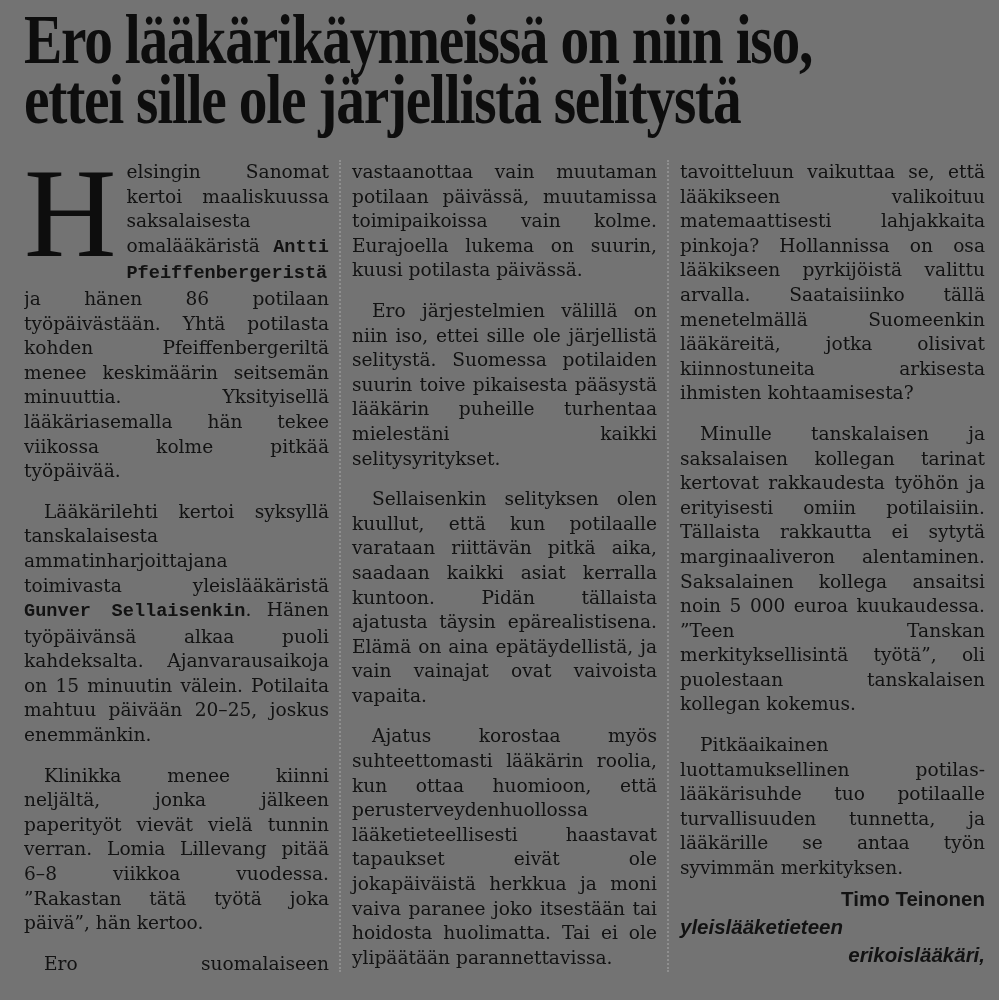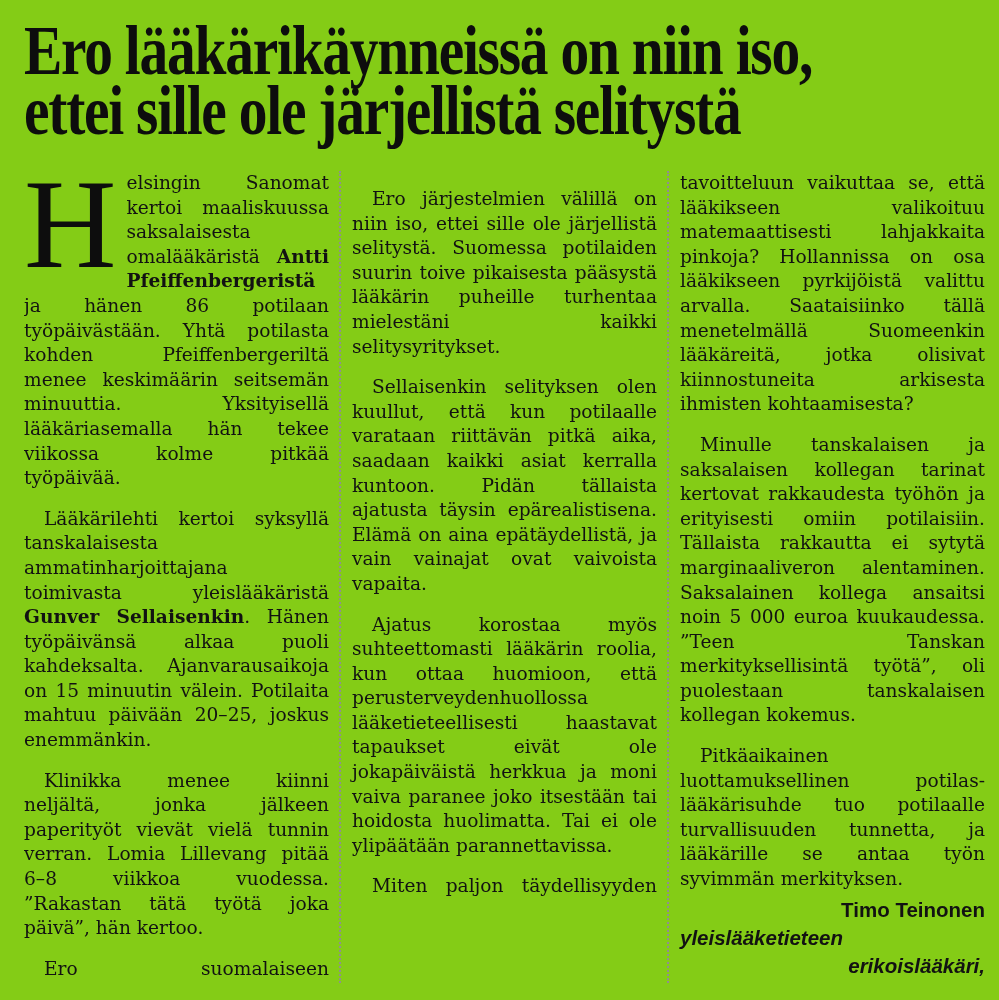--- a/index.html
+++ b/index.html
@@ -5,22 +5,22 @@
   html, body {
     margin: 0;
     padding: 0;
     background: #ffffff;
   }
   .page {
     position: relative;
     box-sizing: border-box;
     width: 999px;
     height: 1000px;
-    padding: 17px 14px 8px 24px;
-    background: #84cc16;
+    padding: 6px 14px 8px 24px;
+    background: #737373;
     color: #121212;
     overflow: hidden;
   }
   .headline {
     margin: 4px 0 30px 0;
     font-family: "Liberation Serif", serif;
     font-weight: 700;
     font-size: 70px;
     line-height: 60px;
     letter-spacing: -1.5px;
@@ -51,21 +51,21 @@
     -webkit-hyphens: auto;
   }
   .column + .column {
     border-left: 2px dotted #8f8f8f;
     margin-left: 10px;
     padding-left: 11px;
   }
   .para { margin: 0; }
   .para.indent { text-indent: 20px; margin-top: 16px; }
   .para.cont { text-align-last: justify; }
-  .bold-name { font-weight: 700; }
+  .bold-name { font-weight: 700; font-family: Liberation Mono, monospace; }
   .dropcap {
     float: left;
     font-family: "Liberation Serif", serif;
     font-weight: 400;
     font-size: 128px;
     line-height: 96px;
     padding: 5px 10px 0 0;
     color: #0d0d0d;
   }
   .signature {
@@ -90,20 +90,21 @@
   </h1>
 
   <div class="columns">
     <div class="column">
         <p class="para"><span class="dropcap">H</span><span>elsingin Sanomat kertoi maaliskuussa saksalaisesta omalääkäristä </span><span class="bold-name">Antti Pfeiffenbergeristä</span><span> ja hänen 86 potilaan työpäivästään. Yhtä potilasta kohden Pfeiffenbergeriltä menee keskimäärin seitsemän minuuttia. Yksityisellä lääkäriasemalla hän tekee viikossa kolme pitkää työpäivää.</span></p>
         <p class="para indent"><span>Lääkärilehti kertoi syksyllä tanskalaisesta ammatinharjoittajana toimivasta yleislääkäristä </span><span class="bold-name">Gunver Sellaisenkin</span><span>. Hänen työpäivänsä alkaa puoli kahdeksalta. Ajanvarausaikoja on 15 minuutin välein. Potilaita mahtuu päivään 20–25, joskus enemmänkin.</span></p>
         <p class="para indent"><span>Klinikka menee kiinni neljältä, jonka jälkeen paperityöt vievät vielä tunnin verran. Lomia Lillevang pitää 6–8 viikkoa vuodessa. ”Rakastan tätä työtä joka päivä”, hän kertoo.</span></p>
         <p class="para indent cont"><span>Ero suomalaiseen perusterveydenhuoltoon tuntuu huimalta. Helsingin Sanomat uutisoi (3.5.), että Satakunnan terveysasemilla lääkäri</span></p>
       </div>
     <div class="column">
+        <p class="para"><span>vastaanottaa vain muutaman potilaan päivässä, muutamissa toimipaikoissa vain kolme. Eurajoella lukema on suurin, kuusi potilasta päivässä.</span></p>
         <p class="para indent"><span>Ero järjestelmien välillä on niin iso, ettei sille ole järjellistä selitystä. Suomessa potilaiden suurin toive pikaisesta pääsystä lääkärin puheille turhentaa mielestäni kaikki selitysyritykset.</span></p>
         <p class="para indent"><span>Sellaisenkin selityksen olen kuullut, että kun potilaalle varataan riittävän pitkä aika, saadaan kaikki asiat kerralla kuntoon. Pidän tällaista ajatusta täysin epärealistisena. Elämä on aina epätäydellistä, ja vain vainajat ovat vaivoista vapaita.</span></p>
         <p class="para indent"><span>Ajatus korostaa myös suhteettomasti lääkärin roolia, kun ottaa huomioon, että perusterveydenhuollossa lääketieteellisesti haastavat tapaukset eivät ole jokapäiväistä herkkua ja moni vaiva paranee joko itsestään tai hoidosta huolimatta. Tai ei ole ylipäätään parannettavissa.</span></p>
         <p class="para indent cont"><span>Miten paljon täydellisyyden</span></p>
       </div>
     <div class="column">
       <p class="para"><span>tavoitteluun vaikuttaa se, että lääkikseen valikoituu matemaattisesti lahjakkaita pinkoja? Hollannissa on osa lääkikseen pyrkijöistä valittu arvalla. Saataisiinko tällä menetelmällä Suomeenkin lääkäreitä, jotka olisivat kiinnostuneita arkisesta ihmisten kohtaamisesta?</span></p>
         <p class="para indent"><span>Minulle tanskalaisen ja saksalaisen kollegan tarinat kertovat rakkaudesta työhön ja erityisesti omiin potilaisiin. Tällaista rakkautta ei sytytä marginaaliveron alentaminen. Saksalainen kollega ansaitsi noin 5&nbsp;000 euroa kuukaudessa. ”Teen Tanskan merkityksellisintä työtä”, oli puolestaan tanskalaisen kollegan kokemus.</span></p>
         <p class="para indent"><span>Pitkäaikainen luottamuksellinen potilas-lääkärisuhde tuo potilaalle turvallisuuden tunnetta, ja lääkärille se antaa työn syvimmän merkityksen.</span></p>
         <div class="signature">

